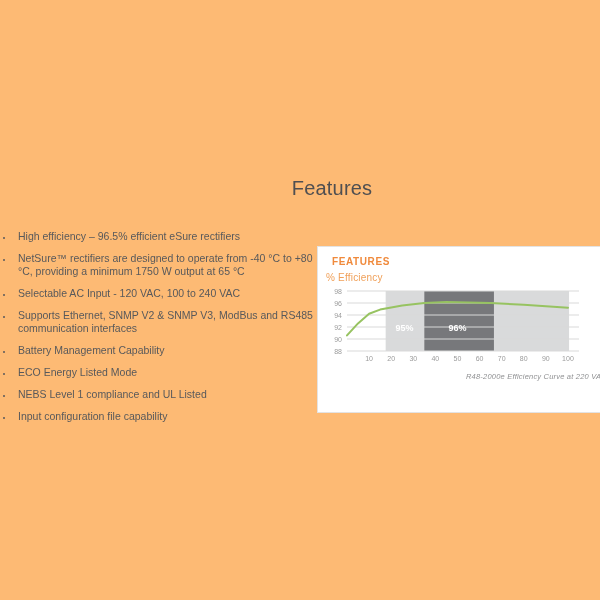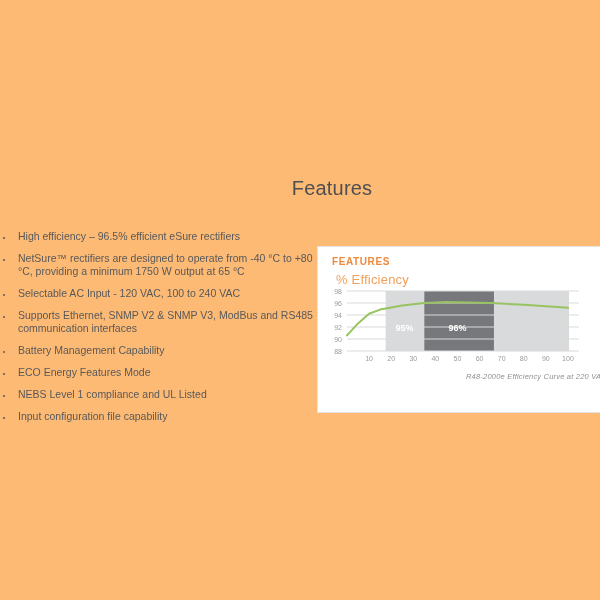--- a/index.html
+++ b/index.html
@@ -23,43 +23,43 @@
   .bullet-list li::marker{font-size:8px;color:#58595b;}
   .chart-panel{
     position:absolute;left:317px;top:246px;width:345px;height:167px;
     border:1px solid #e3e3e3;background:#ffffff;box-sizing:border-box;
   }
   .chart-header{
     position:absolute;left:14px;top:9px;
     font-size:10px;font-weight:bold;letter-spacing:.6px;color:#f08a3c;
   }
   .chart-ylabel{
-    position:absolute;left:18px;top:25px;
-    font-size:13px;color:#f0a059;letter-spacing:.2px;
+    position:absolute;left:8px;top:25px;
+    font-size:10px;color:#f0a059;letter-spacing:.2px;
   }
   .chart-svg{position:absolute;left:0;top:0;}
   .chart-caption{
     position:absolute;left:148px;top:125px;white-space:nowrap;
     font-size:7.5px;font-style:italic;color:#8f9092;letter-spacing:.2px;
   }
 </style>
 </head>
 <body>
 
 <div id="page">
 
   <div class="page-title">Features</div>
 
   <ul class="bullet-list">
       <li>High efficiency – 96.5% efficient eSure rectifiers</li>
       <li>NetSure™ rectifiers are designed to operate from -40 °C to +80 °C, providing a minimum 1750 W output at 65 °C</li>
       <li>Selectable AC Input - 120 VAC, 100 to 240 VAC</li>
       <li>Supports Ethernet, SNMP V2 &amp; SNMP V3, ModBus and RS485 communication interfaces</li>
       <li>Battery Management Capability</li>
-      <li>ECO Energy Features Mode</li>
+      <li>ECO Energy Listed Mode</li>
       <li>NEBS Level 1 compliance and UL Listed</li>
       <li>Input configuration file capability</li>
     </ul>
 
   <div class="chart-panel">
     <svg class="chart-svg" width="345" height="167" viewBox="0 0 345 167">
         <rect x="67.66666666666666" y="44" width="183.39047619047622" height="60" fill="#d9dadb"></rect>
         <rect x="106.33333333333333" y="44" width="69.60000000000001" height="60" fill="#77787b"></rect>
         <line x1="29" y1="104" x2="261" y2="104" stroke="#d9d9d9" stroke-width="1"></line>
         <line x1="29" y1="92" x2="261" y2="92" stroke="#d9d9d9" stroke-width="1"></line>

